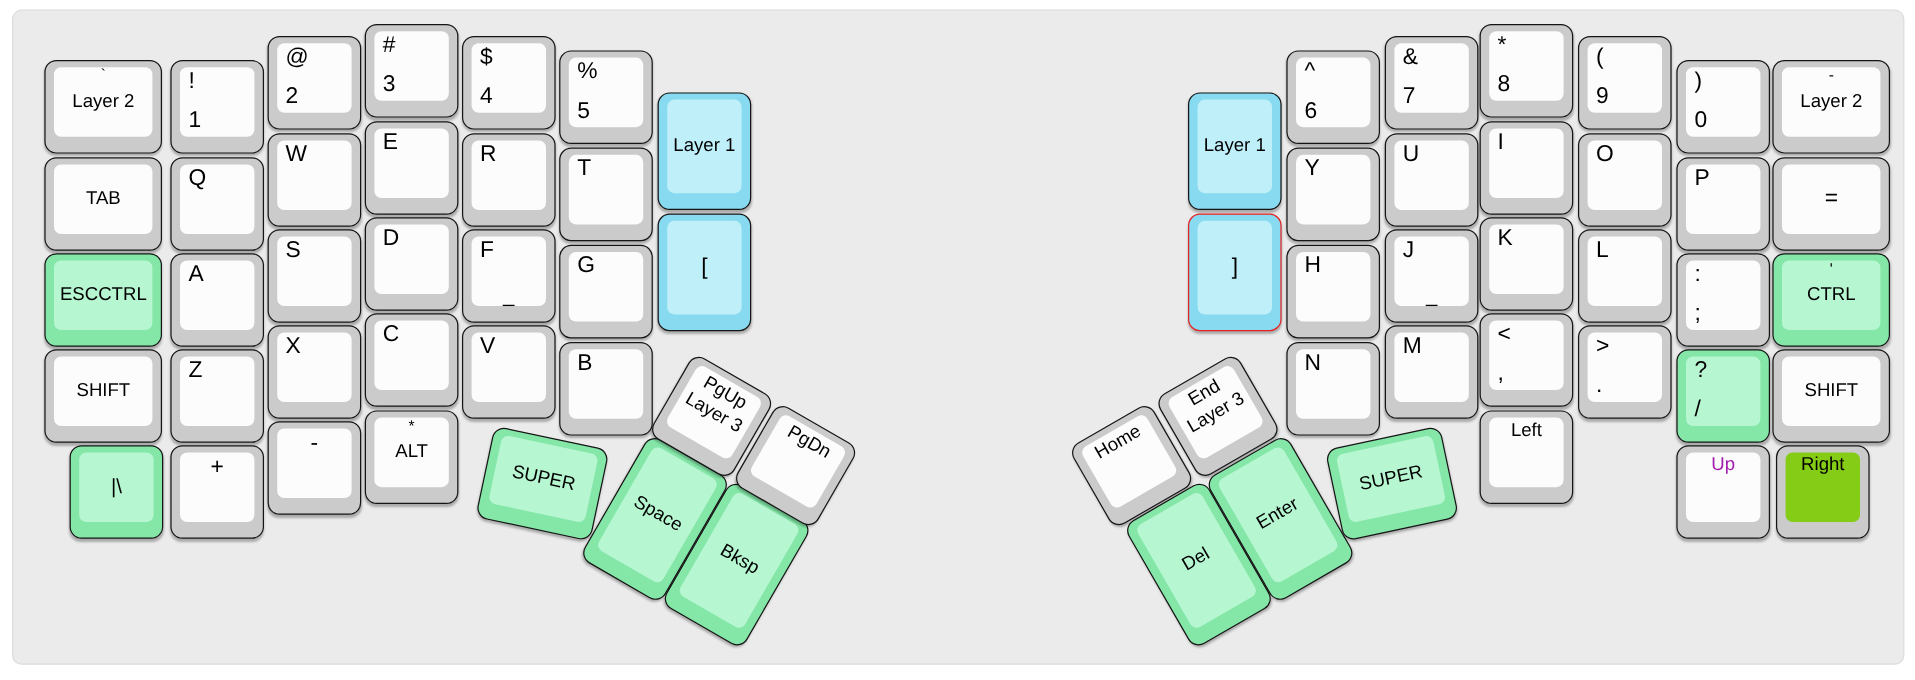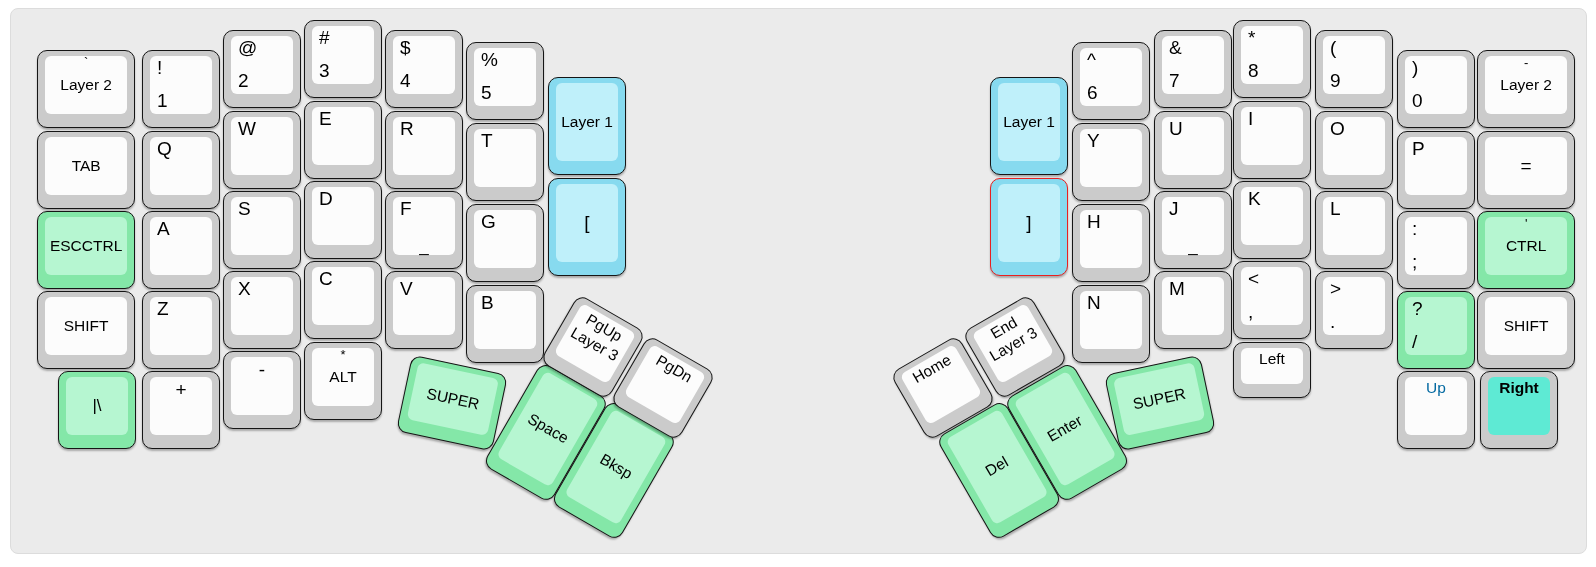--- a/index.html
+++ b/index.html
@@ -269,21 +269,21 @@
     <div class="key" style="left: 1233px; top: 181px; width: 78px; height: 78px; background: rgb(203, 203, 203);">
       <div class="cap" style="background: rgb(252, 252, 252); color: rgb(0, 0, 0);">
         <span class="lab tl" style="font-size: 19px;">K</span>
       </div>
     </div>
     <div class="key" style="left: 1233px; top: 261px; width: 78px; height: 78px; background: rgb(203, 203, 203);">
       <div class="cap" style="background: rgb(252, 252, 252); color: rgb(0, 0, 0);">
         <span class="lab pair" style="font-size: 19px;"><span>&lt;</span><span>,</span></span>
       </div>
     </div>
-    <div class="key" style="left: 1233px; top: 342px; width: 78px; height: 56px; background: rgb(203, 203, 203);">
+    <div class="key" style="left: 1233px; top: 342px; width: 78px; height: 78px; background: rgb(203, 203, 203);">
       <div class="cap" style="background: rgb(252, 252, 252); color: rgb(0, 0, 0);">
         <span class="lab tc" style="font-size: 15.5px;">Left</span>
       </div>
     </div>
     <div class="key" style="left: 1315px; top: 30px; width: 78px; height: 78px; background: rgb(203, 203, 203);">
       <div class="cap" style="background: rgb(252, 252, 252); color: rgb(0, 0, 0);">
         <span class="lab pair" style="font-size: 19px;"><span>(</span><span>9</span></span>
       </div>
     </div>
     <div class="key" style="left: 1315px; top: 111px; width: 78px; height: 78px; background: rgb(203, 203, 203);">
@@ -315,21 +315,21 @@
       <div class="cap" style="background: rgb(252, 252, 252); color: rgb(0, 0, 0);">
         <span class="lab pair" style="font-size: 19px;"><span>:</span><span>;</span></span>
       </div>
     </div>
     <div class="key" style="left: 1397px; top: 291px; width: 78px; height: 78px; background: rgb(132, 231, 168);">
       <div class="cap" style="background: rgb(182, 246, 209); color: rgb(0, 0, 0);">
         <span class="lab pair" style="font-size: 19px;"><span>?</span><span>/</span></span>
       </div>
     </div>
     <div class="key" style="left: 1397px; top: 371px; width: 78px; height: 78px; background: rgb(203, 203, 203);">
-      <div class="cap" style="background: rgb(252, 252, 252); color: #0369a1;">
+      <div class="cap" style="background: rgb(252, 252, 252); color: #a21caf;">
         <span class="lab tc" style="font-size: 15.5px;">Up</span>
       </div>
     </div>
     <div class="key" style="left: 1477px; top: 50px; width: 98.25px; height: 78px; background: rgb(203, 203, 203);">
       <div class="cap" style="background: rgb(252, 252, 252); color: rgb(0, 0, 0);">
         <span class="lab hintlab" style="font-size: 13px;">-</span>
         <span class="lab ctr" style="font-size: 15.5px;">Layer 2</span>
       </div>
     </div>
     <div class="key" style="left: 1477px; top: 131px; width: 98.25px; height: 78px; background: rgb(203, 203, 203);">
@@ -342,21 +342,21 @@
         <span class="lab hintlab" style="font-size: 13px;">'</span>
         <span class="lab ctr" style="font-size: 15.5px;">CTRL</span>
       </div>
     </div>
     <div class="key" style="left: 1477px; top: 291px; width: 98.25px; height: 78px; background: rgb(203, 203, 203);">
       <div class="cap" style="background: rgb(252, 252, 252); color: rgb(0, 0, 0);">
         <span class="lab ctr" style="font-size: 15.5px;">SHIFT</span>
       </div>
     </div>
     <div class="key" style="left: 1480px; top: 371px; width: 78px; height: 78px; background: rgb(203, 203, 203);">
-      <div class="cap" style="background: #5eead4; color: rgb(0, 0, 0); font-weight: bold;">
+      <div class="cap" style="background: #84cc16; color: rgb(0, 0, 0);">
         <span class="lab tc" style="font-size: 15.5px;">Right</span>
       </div>
     </div>
     <div class="key" style="left: 904px; top: 349px; width: 78px; height: 78px; background: rgb(203, 203, 203); transform: rotate(-30deg);">
       <div class="cap" style="background: rgb(252, 252, 252); color: rgb(0, 0, 0);">
         <span class="lab tc" style="font-size: 15.5px;">Home</span>
       </div>
     </div>
     <div class="key" style="left: 976px; top: 308px; width: 78px; height: 78px; background: rgb(203, 203, 203); transform: rotate(-30deg);">
       <div class="cap" style="background: rgb(252, 252, 252); color: rgb(0, 0, 0);">

